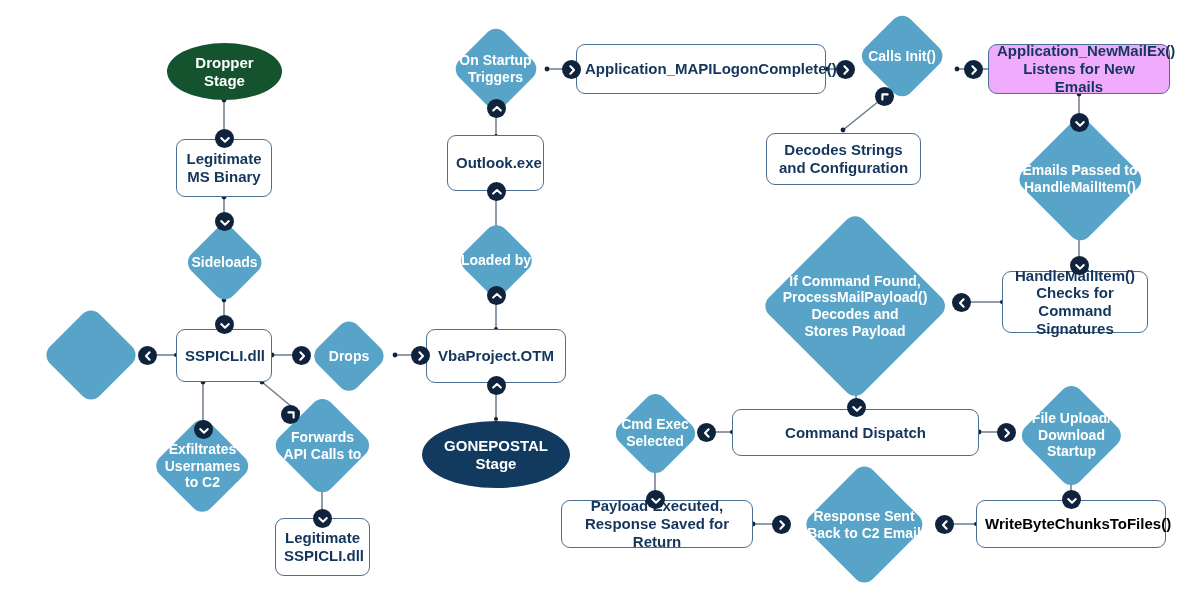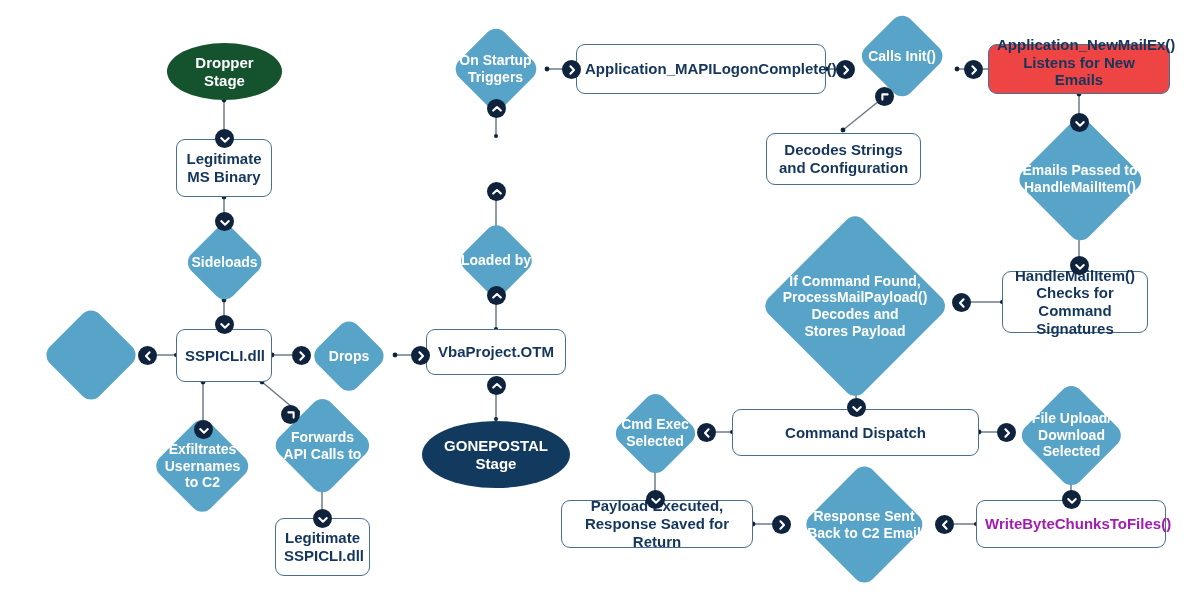--- a/index.html
+++ b/index.html
@@ -203,48 +203,51 @@
 API Calls to</span>
     </div>
     <div class="node n-box" style="left: 275px; top: 518px; width: 95px; height: 58px; background: rgb(255, 255, 255); border-color: rgb(74, 111, 146); color: rgb(20, 53, 92);">
       <span class="lbl">Legitimate
 SSPICLI.dll</span>
     </div>
     <div class="node n-diamond" style="left: 303px; top: 323px; width: 92px; height: 66px;">
       <div class="dshape" style="width: 55.853px; height: 55.853px; left: 18.0735px; top: 5.0735px; background: rgb(88, 164, 200);"></div>
       <span class="lbl">Drops</span>
     </div>
-    <div class="node n-box" style="left: 426px; top: 329px; width: 140px; height: 46px; background: rgb(255, 255, 255); border-color: rgb(74, 111, 146); color: rgb(20, 53, 92);">
+    <div class="node n-box" style="left: 426px; top: 329px; width: 140px; height: 54px; background: rgb(255, 255, 255); border-color: rgb(74, 111, 146); color: rgb(20, 53, 92);">
       <span class="lbl">VbaProject.OTM</span>
     </div>
     <div class="node n-ellipse" style="left: 422px; top: 421px; width: 148px; height: 67px; background: rgb(18, 58, 94);">
       <span class="lbl">GONEPOSTAL
 Stage</span>
     </div>
     <div class="node n-diamond" style="left: 448px; top: 228px; width: 96px; height: 65px;">
       <div class="dshape" style="width: 56.9135px; height: 56.9135px; left: 19.5433px; top: 4.04325px; background: rgb(88, 164, 200);"></div>
       <span class="lbl">Loaded by</span>
+    </div>
+    <div class="node n-box" style="left: 447px; top: 135px; width: 97px; height: 56px; background: rgb(255, 255, 255); border-color: rgb(74, 111, 146); color: rgb(20, 53, 92);">
+      <span class="lbl">Outlook.exe</span>
     </div>
     <div class="node n-diamond" style="left: 444px; top: 30px; width: 103px; height: 78px;">
       <div class="dshape" style="width: 63.9835px; height: 63.9835px; left: 19.5083px; top: 7.00825px; background: rgb(88, 164, 200);"></div>
       <span class="lbl">On Startup
 Triggers</span>
     </div>
     <div class="node n-box" style="left: 576px; top: 44px; width: 250px; height: 50px; background: rgb(255, 255, 255); border-color: rgb(74, 111, 146); color: rgb(20, 53, 92);">
       <span class="lbl">Application_MAPILogonComplete()</span>
     </div>
     <div class="node n-diamond" style="left: 847px; top: 20px; width: 110px; height: 72px;">
       <div class="dshape" style="width: 64.337px; height: 64.337px; left: 22.8315px; top: 3.8315px; background: rgb(88, 164, 200);"></div>
       <span class="lbl">Calls Init()</span>
     </div>
     <div class="node n-box" style="left: 766px; top: 133px; width: 155px; height: 52px; background: rgb(255, 255, 255); border-color: rgb(74, 111, 146); color: rgb(20, 53, 92);">
       <span class="lbl">Decodes Strings
 and Configuration</span>
     </div>
-    <div class="node n-box" style="left: 988px; top: 44px; width: 182px; height: 50px; background: #ef4444; border-color: rgb(74, 111, 146); color: rgb(20, 53, 92); align-items: flex-end;">
+    <div class="node n-box" style="left: 988px; top: 44px; width: 182px; height: 50px; background: #f0abfc; border-color: rgb(74, 111, 146); color: rgb(20, 53, 92);">
       <span class="lbl">Application_NewMailEx()
 Listens for New Emails</span>
     </div>
     <div class="node n-diamond" style="left: 999px; top: 129px; width: 162px; height: 100px;">
       <div class="dshape" style="width: 92.617px; height: 92.617px; left: 34.6915px; top: 3.6915px; background: rgb(88, 164, 200);"></div>
       <span class="lbl">Emails Passed to
 HandleMailItem()</span>
     </div>
     <div class="node n-box" style="left: 1002px; top: 271px; width: 146px; height: 62px; background: rgb(255, 255, 255); border-color: rgb(74, 111, 146); color: rgb(20, 53, 92);">
       <span class="lbl">HandleMailItem()
@@ -263,32 +266,32 @@
     </div>
     <div class="node n-diamond" style="left: 603px; top: 396px; width: 104px; height: 74px;">
       <div class="dshape" style="width: 62.923px; height: 62.923px; left: 20.5385px; top: 5.5385px; background: rgb(88, 164, 200);"></div>
       <span class="lbl">Cmd Exec
 Selected</span>
     </div>
     <div class="node n-diamond" style="left: 1005px; top: 393px; width: 133px; height: 84px;">
       <div class="dshape" style="width: 76.7095px; height: 76.7095px; left: 28.1453px; top: 3.64525px; background: rgb(88, 164, 200);"></div>
       <span class="lbl">File Upload/
 Download
-Selected</span>
+Startup</span>
     </div>
     <div class="node n-box" style="left: 561px; top: 500px; width: 192px; height: 48px; background: rgb(255, 255, 255); border-color: rgb(74, 111, 146); color: rgb(20, 53, 92);">
       <span class="lbl">Payload Executed,
 Response Saved for Return</span>
     </div>
     <div class="node n-diamond" style="left: 785px; top: 478px; width: 158px; height: 93px;">
       <div class="dshape" style="width: 88.7285px; height: 88.7285px; left: 34.6358px; top: 2.13575px; background: rgb(88, 164, 200);"></div>
       <span class="lbl">Response Sent
 Back to C2 Email</span>
     </div>
-    <div class="node n-box" style="left: 976px; top: 500px; width: 190px; height: 48px; background: rgb(255, 255, 255); border-color: rgb(74, 111, 146); color: #a21caf;">
+    <div class="node n-box" style="left: 976px; top: 500px; width: 190px; height: 48px; background: rgb(255, 255, 255); border-color: rgb(74, 111, 146); color: #000000;">
       <span class="lbl">WriteByteChunksToFiles()</span>
     </div>
     <div class="badge" style="left: 215px; top: 129px; background: rgb(16, 35, 61);">
       <svg width="14" height="14" viewBox="0 0 14 14">
         <path d="M3.2,6.1 L7,9.7 L10.8,6.1" fill="none" stroke="#ffffff" stroke-width="2.1" stroke-linecap="round" stroke-linejoin="round"></path>
       </svg>
     </div>
     <div class="badge" style="left: 215px; top: 212px; background: rgb(16, 35, 61);">
       <svg width="14" height="14" viewBox="0 0 14 14">
         <path d="M3.2,6.1 L7,9.7 L10.8,6.1" fill="none" stroke="#ffffff" stroke-width="2.1" stroke-linecap="round" stroke-linejoin="round"></path>

